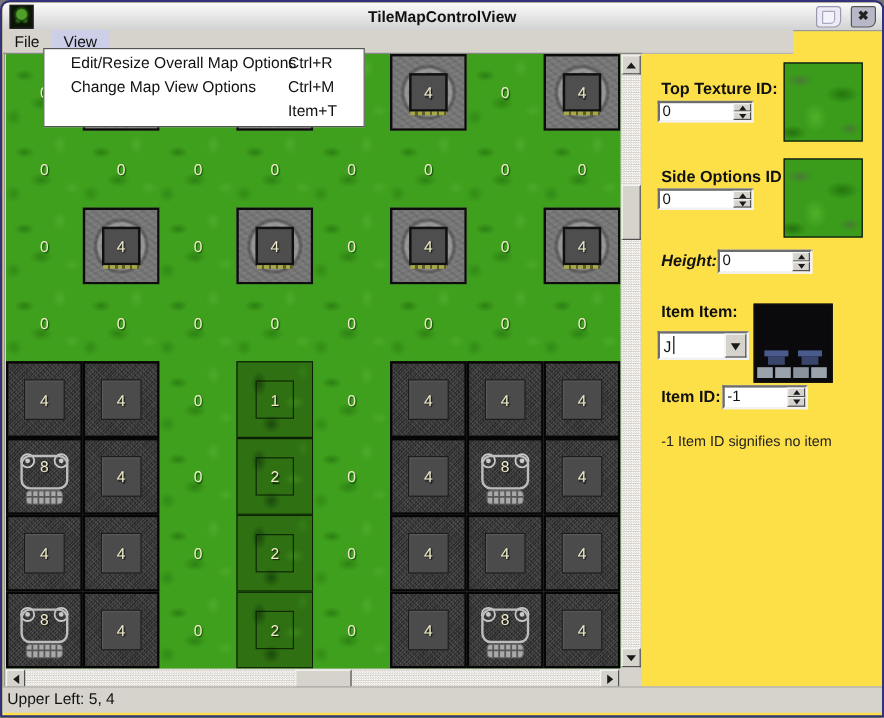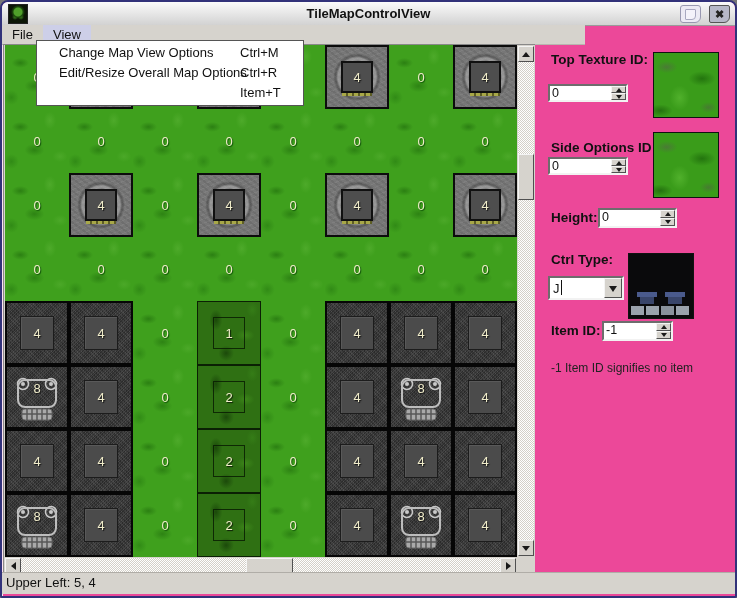--- a/index.html
+++ b/index.html
@@ -1,36 +1,36 @@
 <!DOCTYPE html>
 <html><head>
 <meta charset="utf-8">
 <style>
   html,body{margin:0;padding:0;background:#777;font-family:"Liberation Sans",sans-serif;}
   .window{position:relative;width:737px;height:598px;box-sizing:border-box;
-    border:2px solid #32327a;border-radius:8px 8px 2px 2px;background:#ec4899;
+    border:2px solid #32327a;border-radius:8px 8px 2px 2px;background:#fde047;
     overflow:hidden;box-shadow:inset 1px 1px 0 rgba(255,255,255,.85);}
   
   .titlebar{position:absolute;left:0;top:0;width:733px;height:23px;
     background:linear-gradient(#fbfbfb,#d2d2d2);border-bottom:1px solid #9a9a9a;}
   .app-icon{position:absolute;left:6px;top:2px;width:18px;height:18px;border:1px solid #222;
     background:#0c1606;
     background-image:radial-gradient(circle 6px at 9px 7px,#4f9f2a 0 4px,#1d4c0d 5px,transparent 7px),
       radial-gradient(circle 2px at 6px 12px,#3f8f20,transparent 3px),
       radial-gradient(circle 2px at 12px 12px,#3f8f20,transparent 3px);}
   .title-text{position:absolute;left:0;right:0;top:4px;text-align:center;
     font-size:13px;font-weight:bold;color:#111;}
   .tb-btn{position:absolute;top:3px;width:21px;height:18px;box-sizing:border-box;text-align:center;}
   .btn-max{right:34px;background:#eceaf4;border:1px solid #9898b0;border-radius:3px 3px 6px 3px;}
   .btn-max .sq{display:block;margin:3px auto 0;width:9px;height:9px;border:1px solid #a8a8c0;
     border-radius:1px 1px 4px 1px;background:#f4f2fa;}
   .btn-close{right:5px;background:#b6b8c8;border:1px solid #555;border-radius:2px 2px 6px 2px;
     font-size:11px;font-weight:bold;color:#222;line-height:16px;}
   
-  .menubar{position:absolute;left:0;top:23px;width:583px;height:19px;background:#d6d3cd;
+  .menubar{position:absolute;left:0;top:23px;width:659px;height:19px;background:#d6d3cd;
     border-bottom:1px solid #b8b5af;font-size:13px;color:#111;}
   .menu-item{display:inline-block;height:19px;line-height:19px;padding:0 10px;}
   .menu-item.sel{background:#cdcfe8;}
   
   .popup{position:absolute;left:34px;top:38px;width:266px;background:#fff;
     border:1px solid #555;z-index:40;padding:2px 0;}
   .popup-row{position:relative;height:20px;line-height:20px;font-size:13px;color:#111;
     padding-left:22px;white-space:nowrap;}
   .popup-accel{position:absolute;left:203px;top:0;}
   
@@ -466,21 +466,21 @@
         </div>
       <div class="thumb h-thumb"></div>
       <div class="sb-btn sb-right">
           <span class="tri tri-right"></span>
         </div>
     </div>
   </div>
 
   <div class="sidepanel">
 
-    <div class="sp-label" style="left:6px;top:8px;">Top Texture ID:</div>
+    <div class="sp-label" style="left:6px;top:22px;">Top Texture ID:</div>
     <div class="spinner" style="left:3px;top:40px;width:80px;">
       <span class="spin-val">0</span>
       <span class="spin-btns">
           <span class="spin-b">
             <span class="tri tri-s-up"></span>
           </span>
           <span class="spin-b">
             <span class="tri tri-s-down"></span>
           </span>
         </span>
@@ -494,34 +494,34 @@
           <span class="spin-b">
             <span class="tri tri-s-up"></span>
           </span>
           <span class="spin-b">
             <span class="tri tri-s-down"></span>
           </span>
         </span>
     </div>
     <div class="tex tex-grass" style="left:108px;top:88px;"></div>
 
-    <div class="sp-label" style="left:6px;top:166px;">Height:</div>
+    <div class="sp-label" style="left:6px;top:166px;font-style:italic;">Height:</div>
     <div class="spinner" style="left:53px;top:164px;width:79px;height:20px;">
       <span class="spin-val">0</span>
       <span class="spin-btns">
           <span class="spin-b">
             <span class="tri tri-s-up"></span>
           </span>
           <span class="spin-b">
             <span class="tri tri-s-down"></span>
           </span>
         </span>
     </div>
 
-    <div class="sp-label" style="left:6px;top:208px;">Ctrl Type:</div>
+    <div class="sp-label" style="left:6px;top:208px;">Item Item:</div>
     <div class="combo" style="left:3px;top:232px;width:76px;">
       <span class="combo-val">J</span>
       <span class="caret"></span>
       <span class="combo-btn">
           <span class="tri tri-c"></span>
         </span>
     </div>
     <div class="tex tex-item" style="left:83px;top:209px;"></div>
 
     <div class="sp-label" style="left:6px;top:279px;">Item ID:</div>
@@ -534,21 +534,21 @@
           <span class="spin-b">
             <span class="tri tri-s-down"></span>
           </span>
         </span>
     </div>
 
     <div class="sp-note" style="left:6px;top:301px;margin-top:16px;">-1 Item ID signifies no item</div>
   </div>
 
   <div class="popup" id="view-menu">
+      <div class="popup-row"><span>Edit/Resize Overall Map Options</span><span class="popup-accel">Ctrl+R</span></div>
       <div class="popup-row"><span>Change Map View Options</span><span class="popup-accel">Ctrl+M</span></div>
-      <div class="popup-row"><span>Edit/Resize Overall Map Options</span><span class="popup-accel">Ctrl+R</span></div>
       <div class="popup-row"><span class="popup-accel">Item+T</span></div>
     </div>
 
   <div class="statusbar">
     <span>Upper Left: 5, 4</span>
   </div>
 </div>
 
 </body></html>

